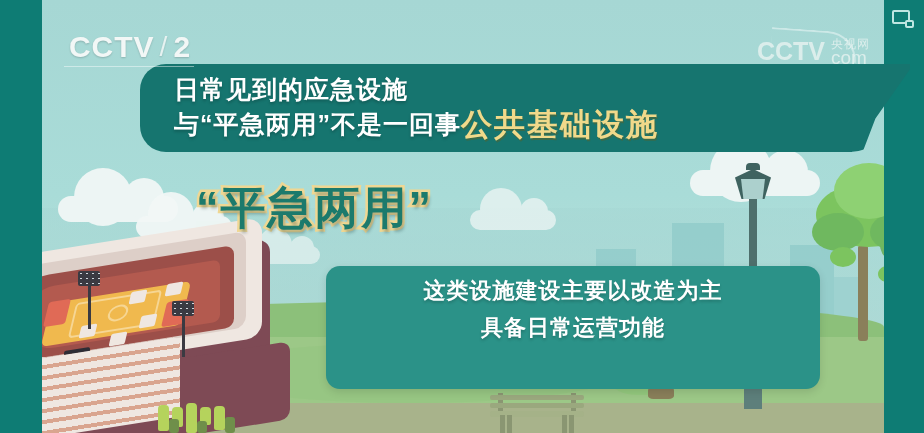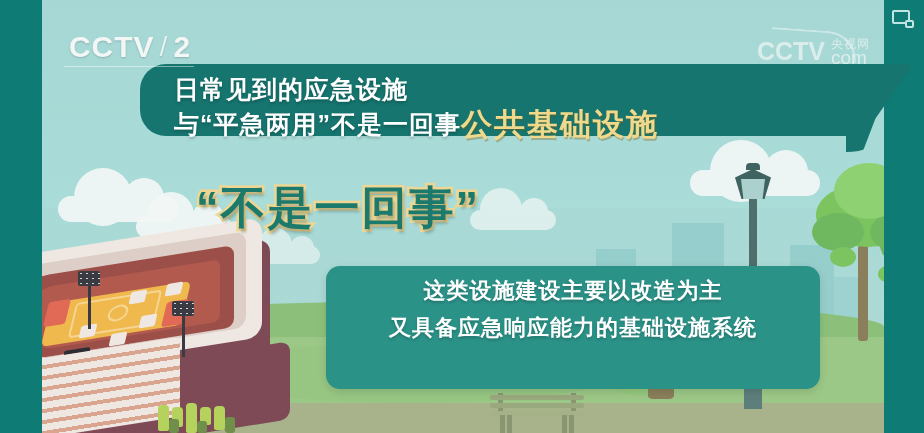--- a/index.html
+++ b/index.html
@@ -242,21 +242,21 @@
     line-height:22px; text-shadow:0 1px 2px rgba(0,0,0,.18);
   }
   .cctv13 .rule {
     position:absolute; left:14px; top:36px; width:130px; height:1px;
     background:rgba(255,255,255,.45);
   }
 
   
   .banner {
     position:absolute; left:140px; top:64px; z-index:7;
-    width:712px; height:72px;
+    width:712px; height:88px;
     background:#16756f;
     border-radius:26px 0 0 26px;
   }
   .banner::after {
     content:""; position:absolute; right:-58px; top:0;
     width:64px; height:88px;
     background:#16756f;
     border-radius:0 0 64px 0;
     clip-path:polygon(0 0, 100% 0, 100% 6%, 46% 62%, 26% 100%, 0 100%);
   }
@@ -448,26 +448,26 @@
     <div class="rule"></div>
   </div>
 
   <div class="banner">
     <div class="banner-inner">
       <div class="ttl-line">日常见到的应急设施</div>
       <div class="ttl-line"><span>与“平急两用”不是一回事</span><span class="ttl-accent">公共基础设施</span></div>
     </div>
   </div>
 
-  <div class="headline">“不是一回事”</div>
+  <div class="headline">“平急两用”</div>
 
   <div class="desc-panel">
     <div class="pad">
       <div class="dl">这类设施建设主要以改造为主</div>
-      <div class="dl">又具备应急响应能力的基础设施系统</div>
+      <div class="dl">具备日常运营功能</div>
     </div>
   </div>
 
   <div class="watermark">
     <div class="wm-arc"></div>
     <div class="wm-main">CCTV</div>
     <div class="wm-side">
       <div class="wm-cn">央视网</div>
       <div class="wm-com">com</div>
     </div>

